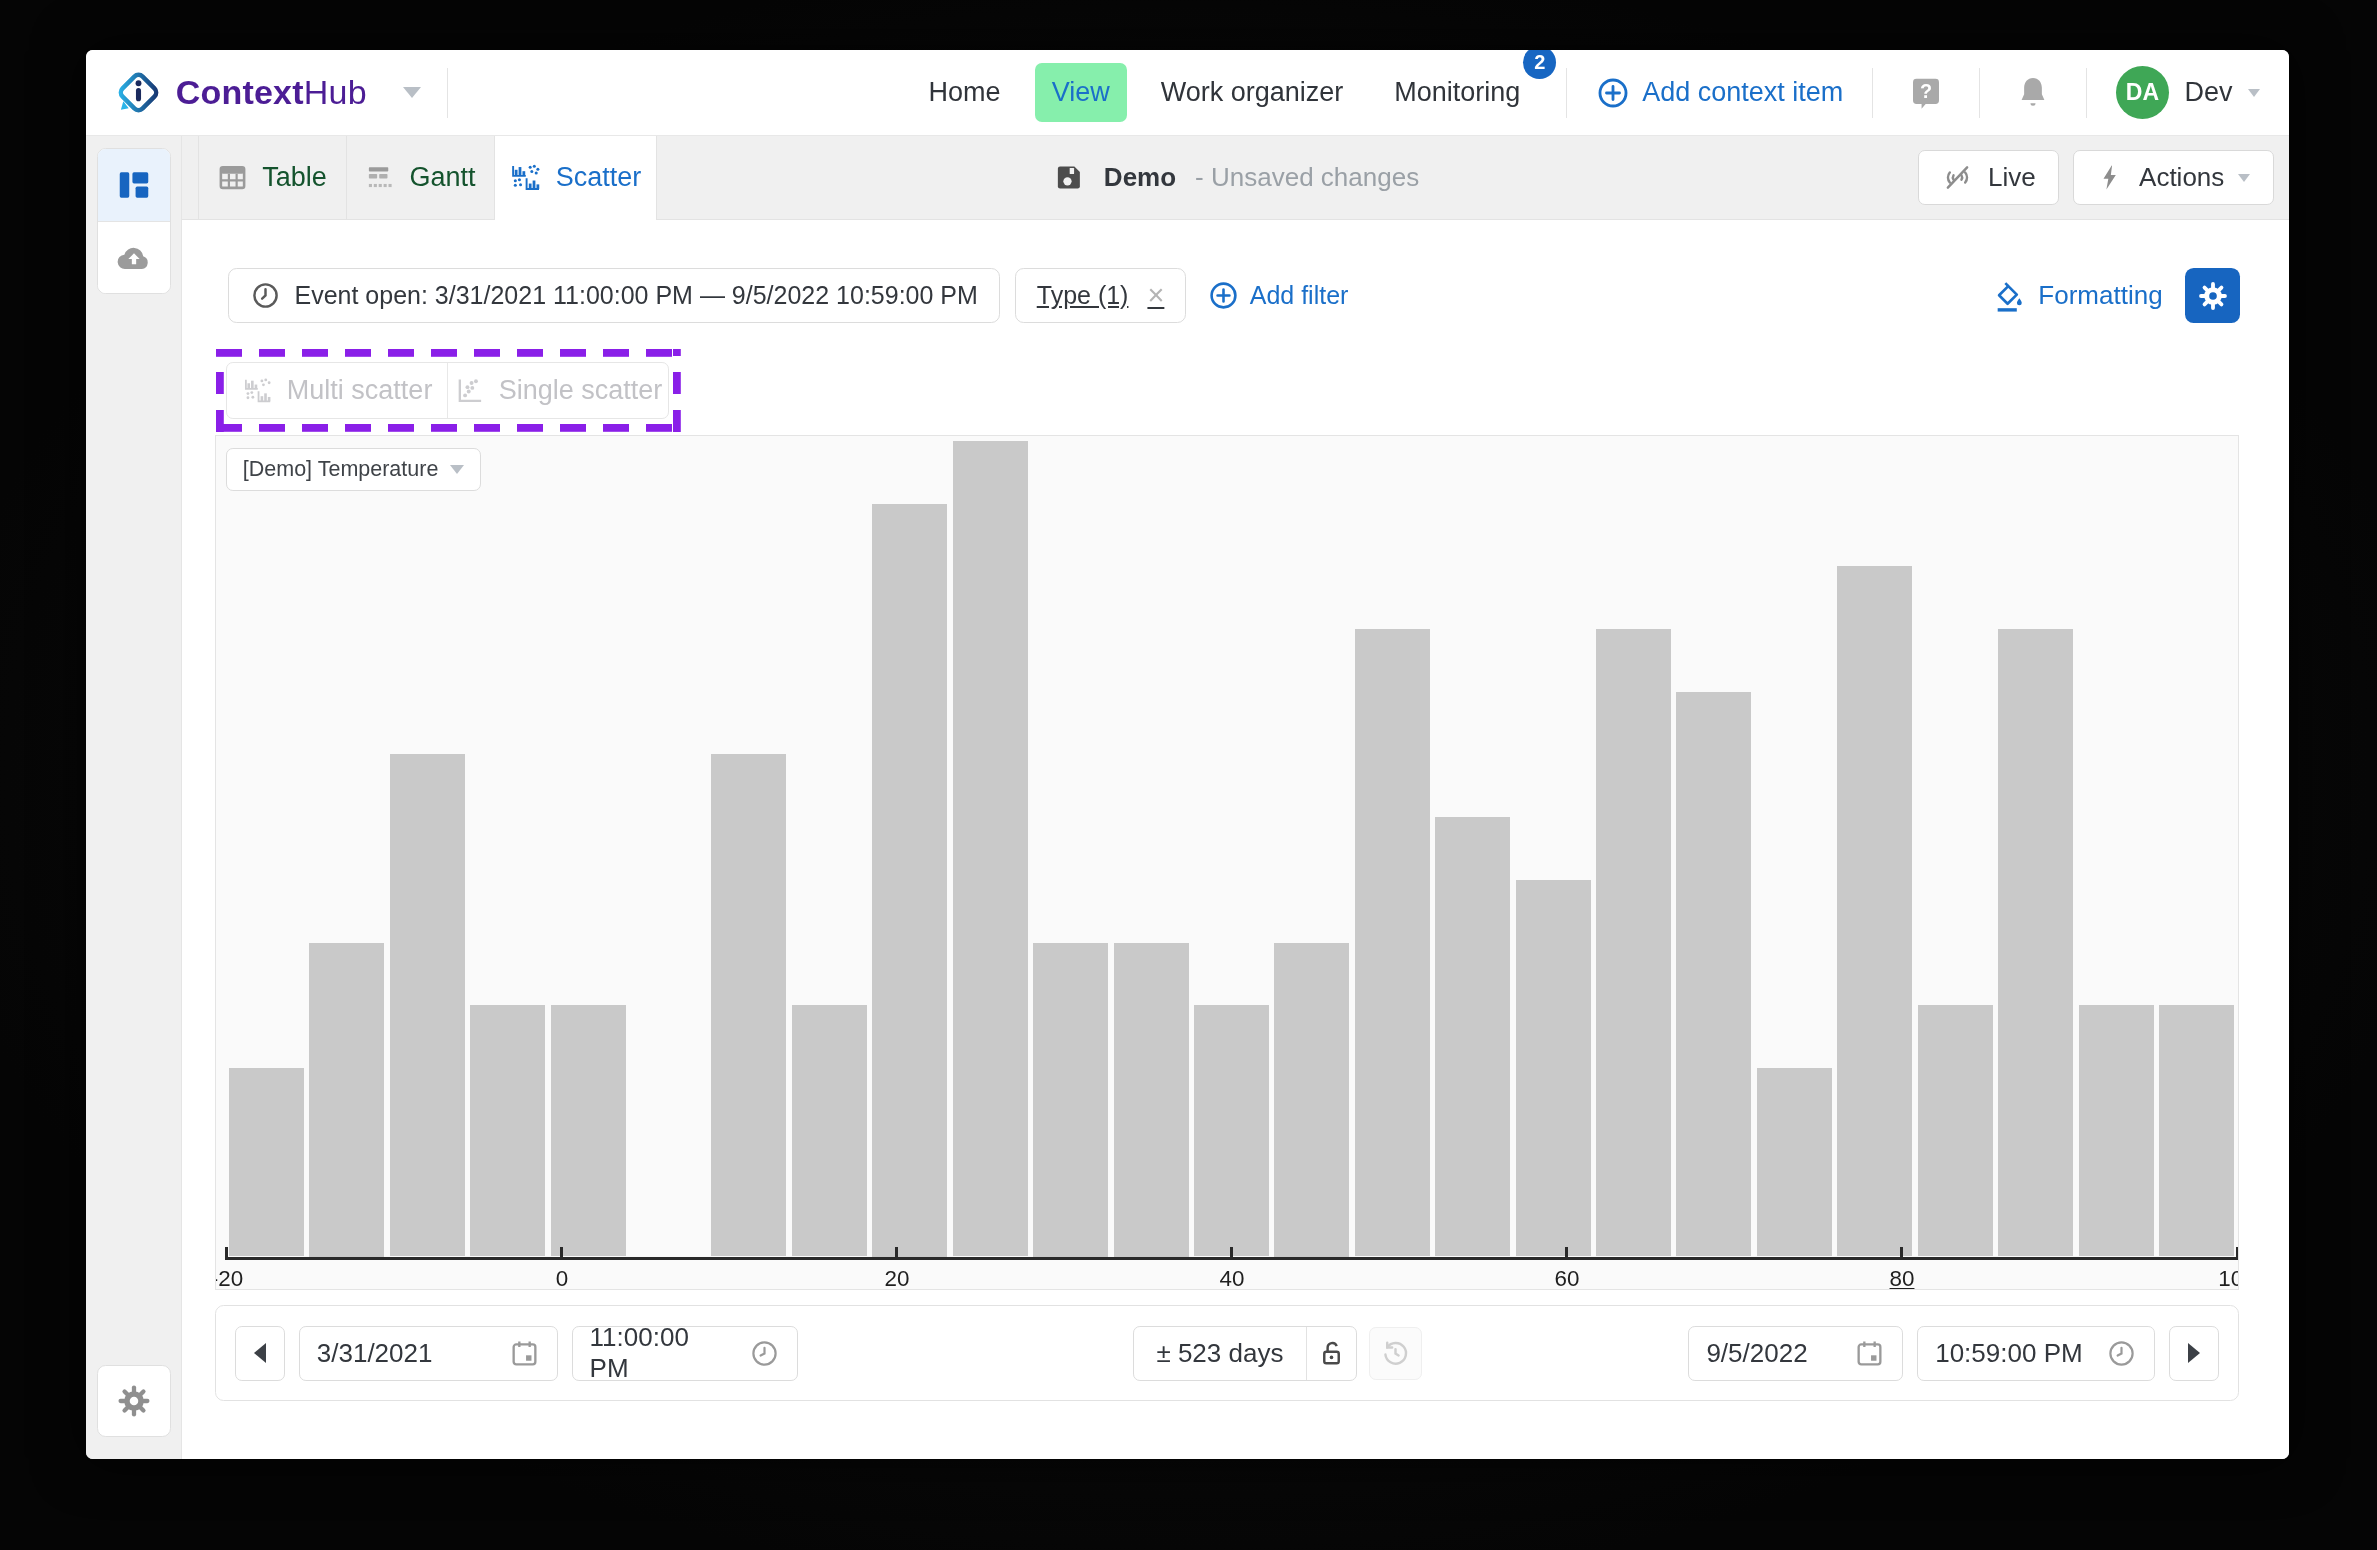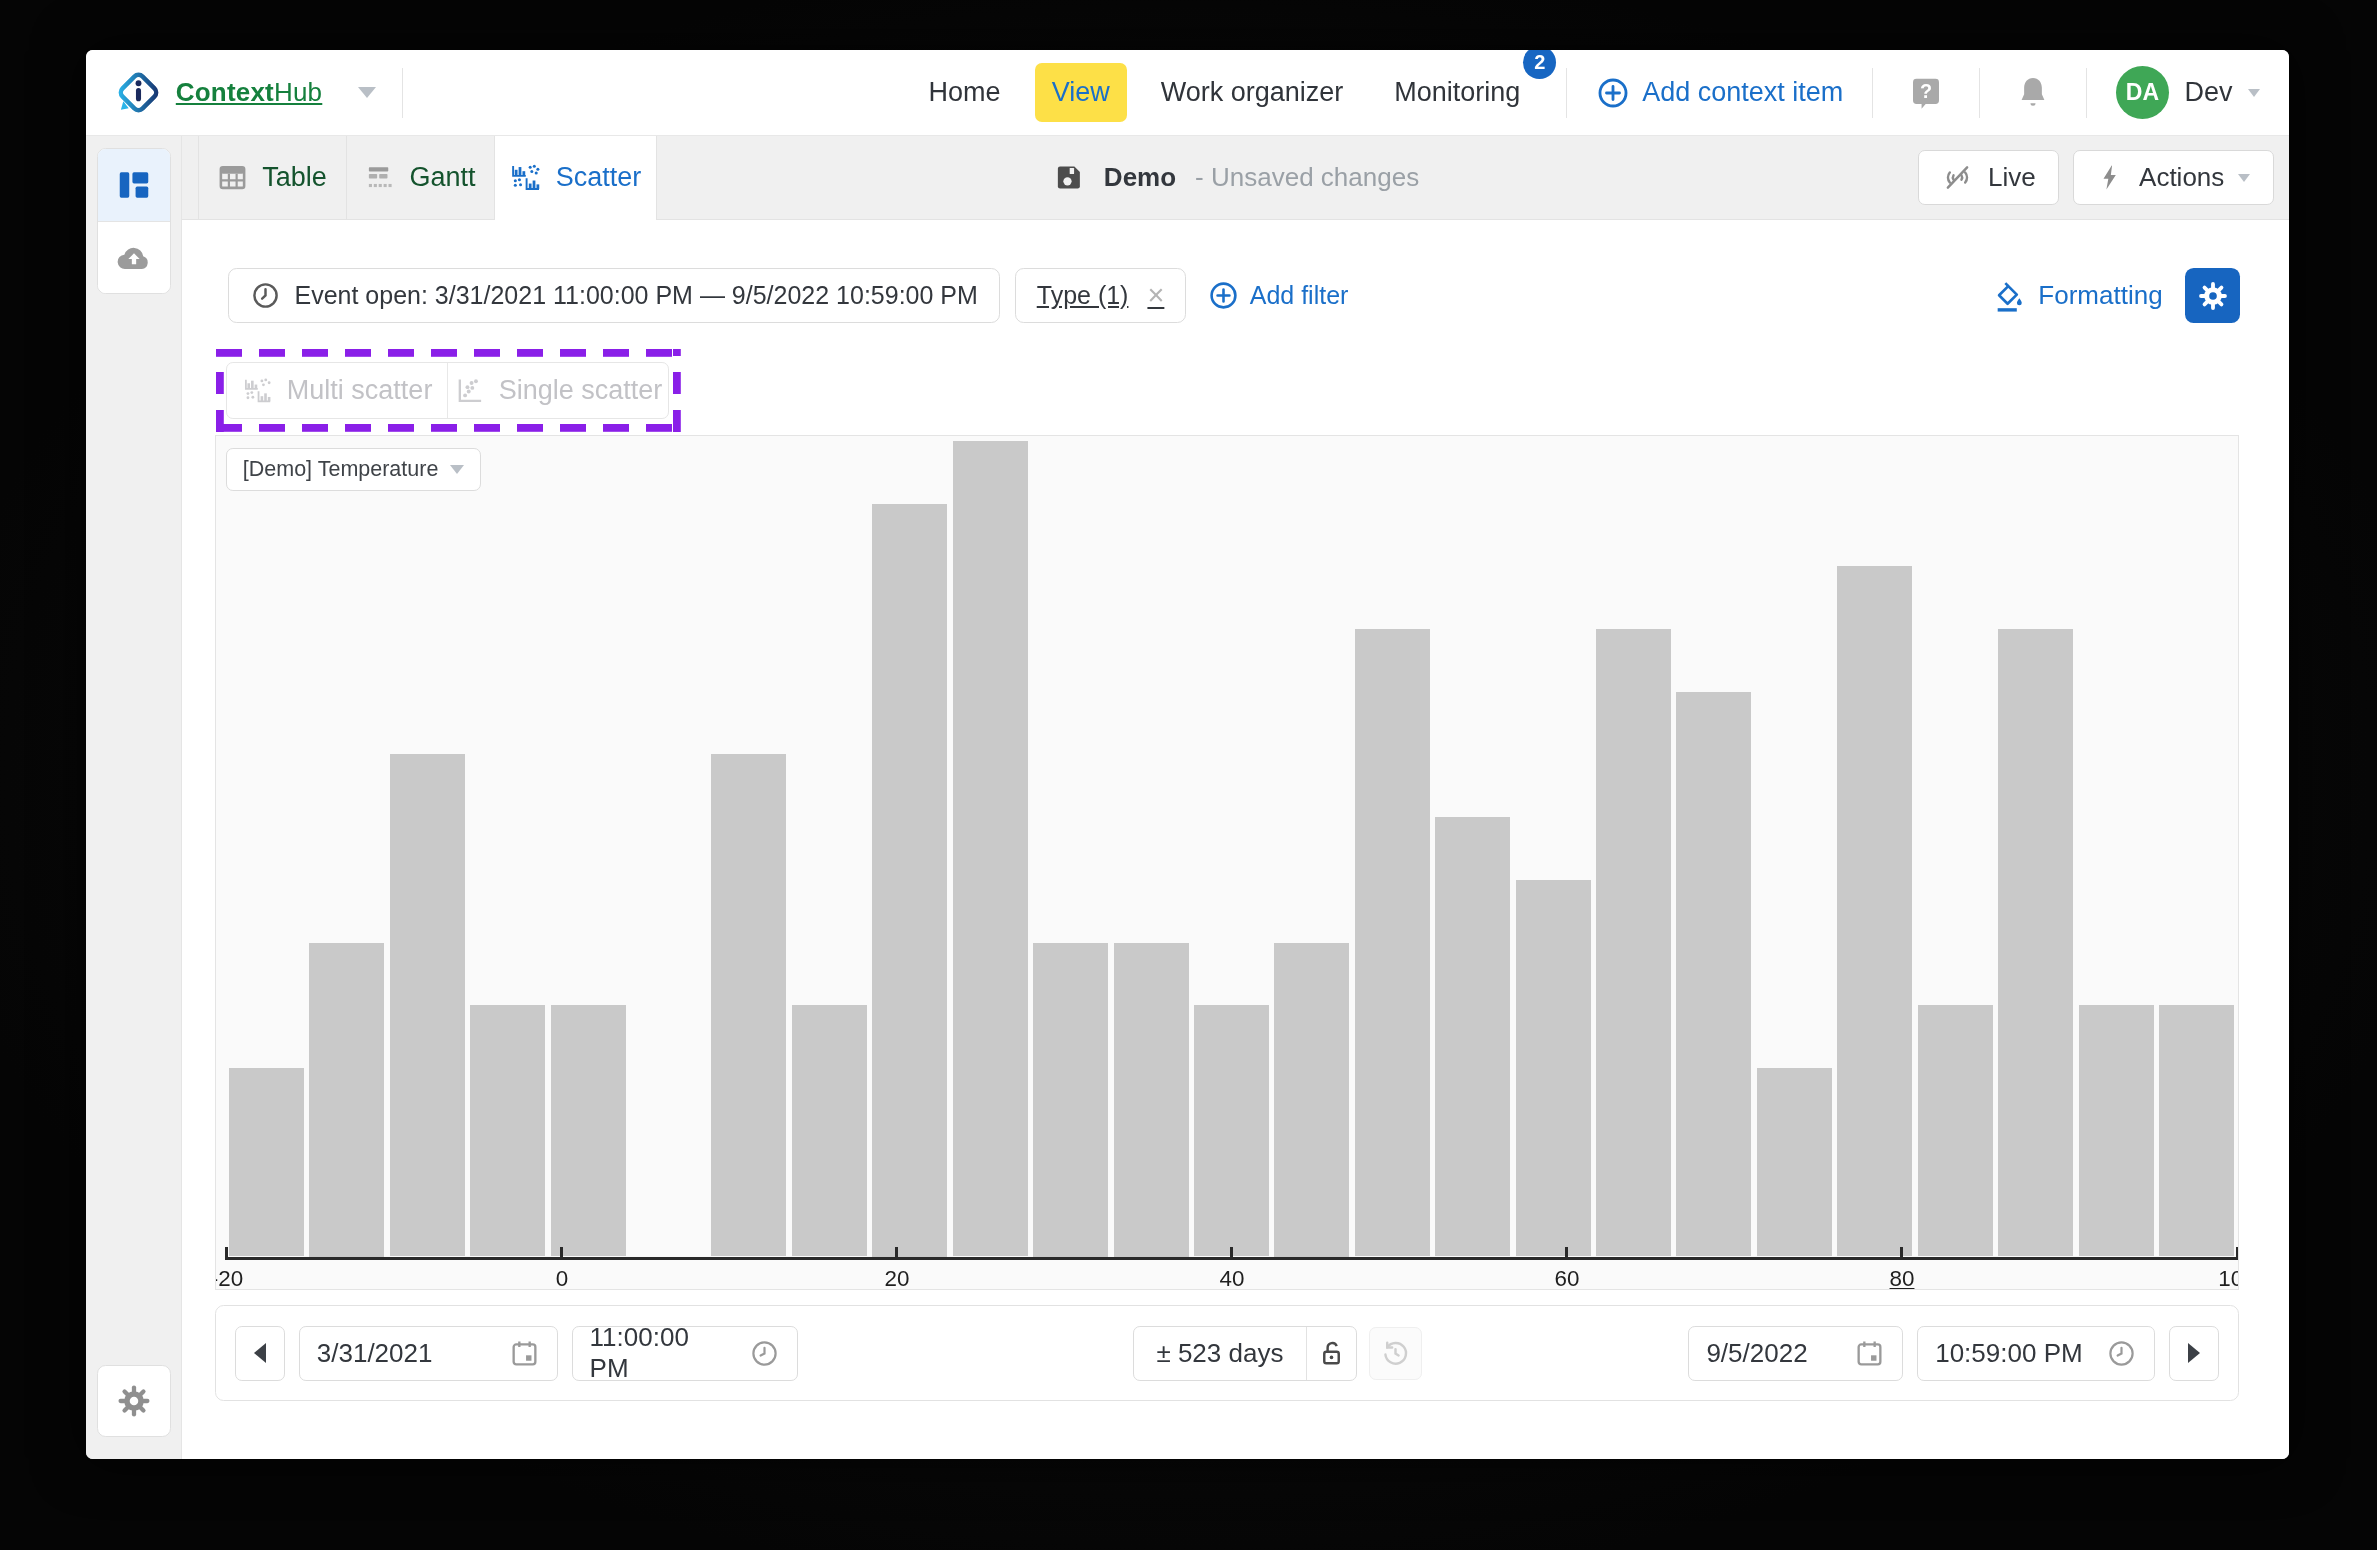--- a/index.html
+++ b/index.html
@@ -8,29 +8,29 @@
   .stage { position:relative; width:2377px; height:1551px;
            background:radial-gradient(ellipse at 50% 50%, #151515 0%, #050505 75%); overflow:hidden; }
   .window { position:absolute; left:86px; top:50px; width:2203px; height:1409px;
             background:#fff; border-radius:6.9px; overflow:hidden; display:flex; flex-direction:column;
             box-shadow:0 0 52px rgba(0,0,0,.8); }
 
   
   .header { height:86px; flex:0 0 86px; display:flex; align-items:center; padding:0 29px;
             background:#fff; border-bottom:0.9px solid #e8e8e8; }
   .brand { display:flex; align-items:center; gap:13.8px; }
-  .brand-text { font-size:26px; color:#15803d; letter-spacing:0.2px;text-decoration:underline; }
+  .brand-text { font-size:34px; color:#4c1d95; letter-spacing:0.2px; }
   .brand-text b { font-weight:800; }
   .caret { width:0; height:0; border-left:9.5px solid transparent; border-right:9.5px solid transparent;
            border-top:11.2px solid #b9bfc6; display:inline-block; }
   .caret.sm { border-left-width:6.9px; border-right-width:6.9px; border-top-width:8.6px; }
   .hdiv { width:0.9px; height:50px; background:#e4e4e4; margin:0 26px; flex:0 0 0.9px; }
   .nav { display:flex; align-items:center; gap:17px; margin-left:auto; }
   .nav-item { font-size:27px; color:#30343a; padding:13.8px 17px; border-radius:6.9px; cursor:pointer; white-space:nowrap; }
-  .nav-item.active { color:#1a6fc9; background:#fde047; }
+  .nav-item.active { color:#1a6fc9; background:#86efac; }
   .nav-badge-wrap { position:relative; }
   .badge { position:absolute; top:-17px; right:-19px; min-width:33px; height:33px; border-radius:16.4px;
            background:#1766c2; color:#fff; font-size:20px; font-weight:bold; display:flex;
            align-items:center; justify-content:center; }
   .add-ctx { display:flex; align-items:center; gap:12px; color:#1a6fc9; font-size:27px; cursor:pointer; white-space:nowrap; }
   .icon-btn { width:48px; height:48px; display:flex; align-items:center; justify-content:center; cursor:pointer; }
   .user { display:flex; align-items:center; gap:15.5px; cursor:pointer; }
   .avatar { width:53px; height:53px; border-radius:50%; background:#3fa756; color:#fff; font-weight:bold;
             font-size:23px; display:flex; align-items:center; justify-content:center; }
   .user-name { font-size:27px; color:#30343a; }

